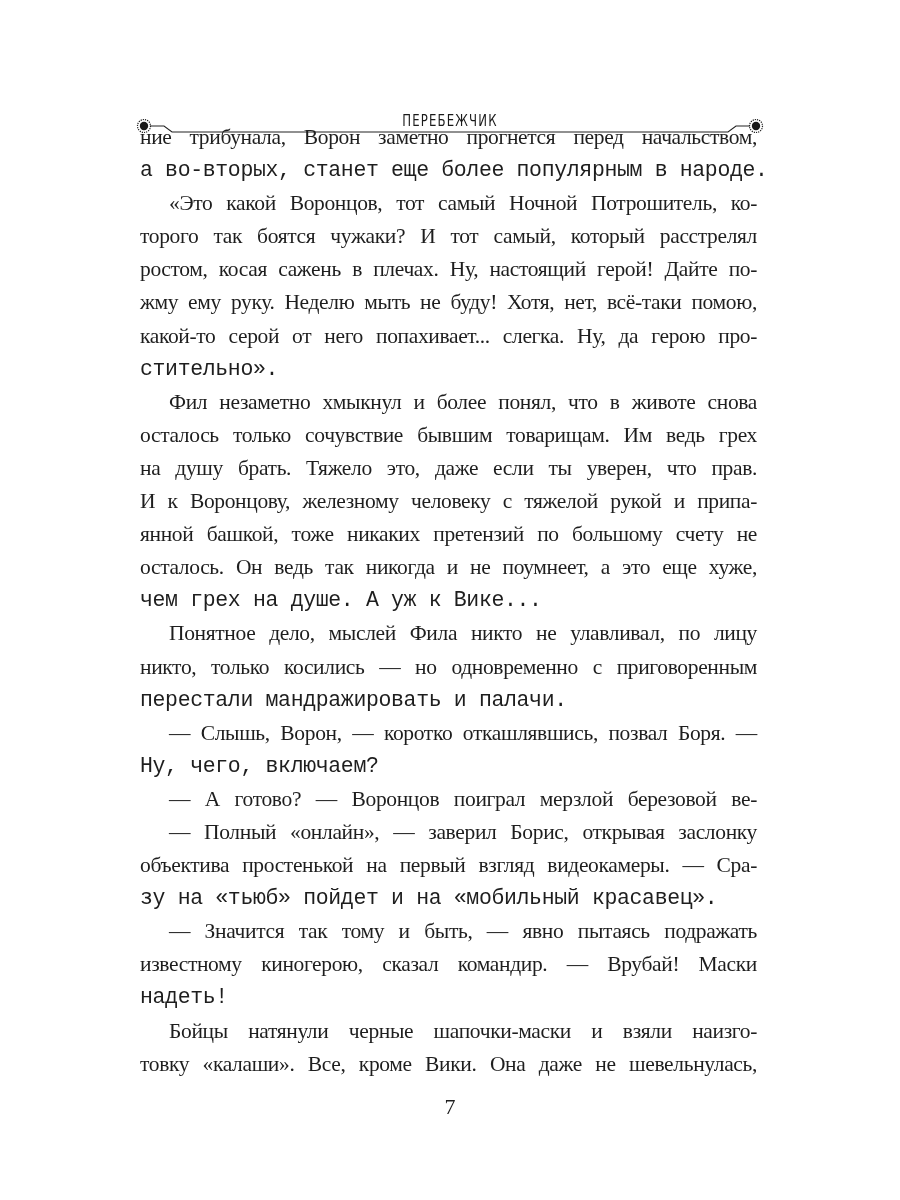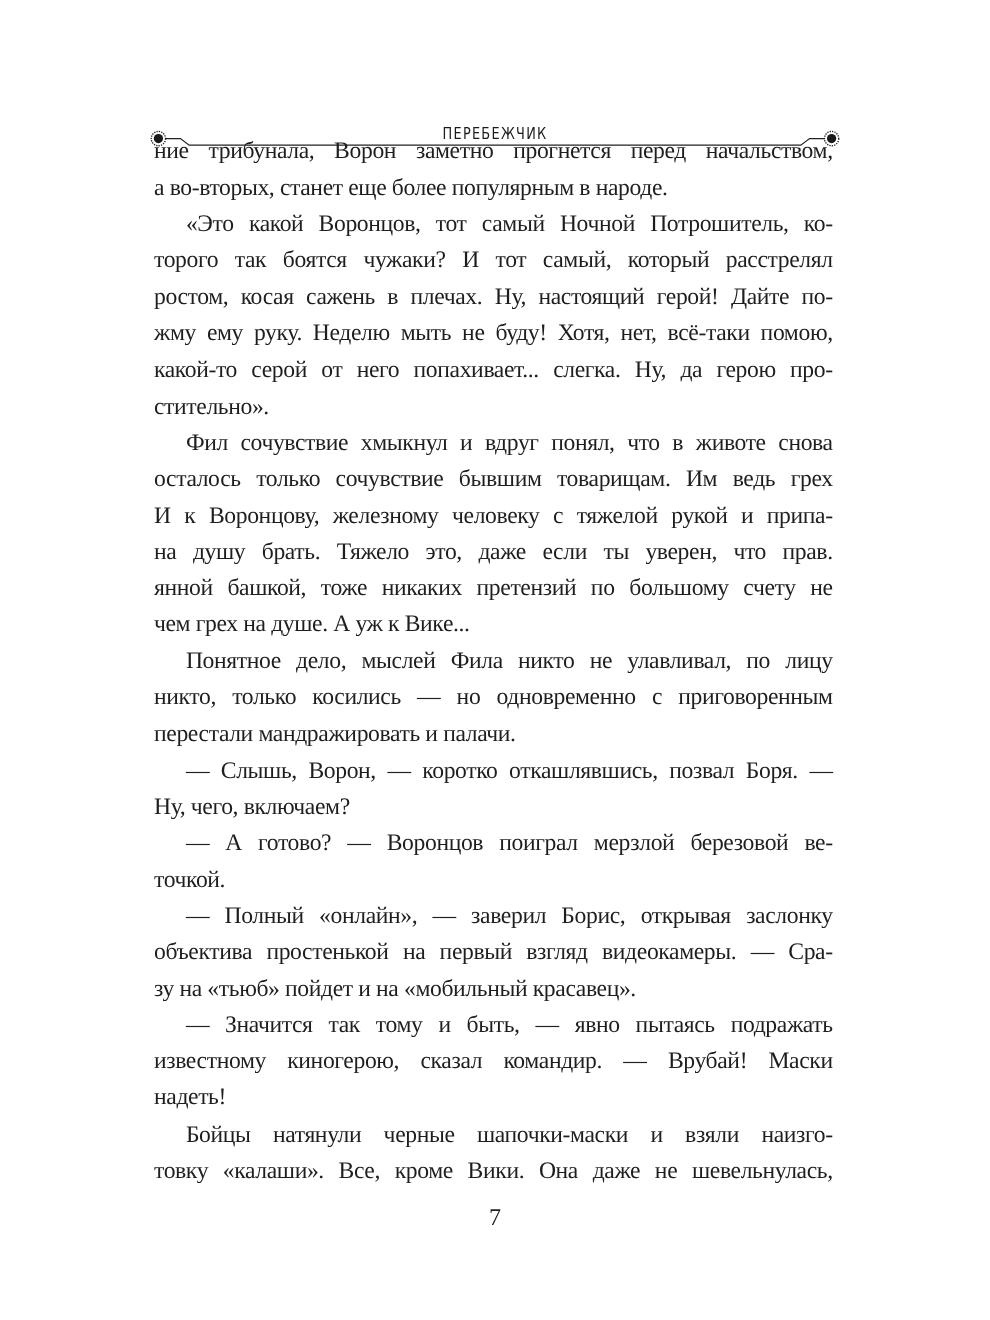--- a/index.html
+++ b/index.html
@@ -54,20 +54,21 @@
       white-space: nowrap;
       text-align: justify;
       text-align-last: justify;
       letter-spacing: -0.35px;
     }
     .line.indent {
       padding-left: 29px;
     }
     .line.last {
       text-align-last: left;
+      font-family: Liberation Mono, monospace;
     }
     .page-number {
       position: absolute;
       left: 0;
       right: 0;
       top: 1094px;
       text-align: center;
       font-size: 22px;
       color: #1e1e1e;
     }
@@ -91,33 +92,33 @@
 
 <div class="text-block" id="text-block">
     <div class="line">ние трибунала, Ворон заметно прогнется перед начальством,</div>
     <div class="line last">а во-вторых, станет еще более популярным в народе.</div>
     <div class="line indent">«Это какой Воронцов, тот самый Ночной Потрошитель, ко-</div>
     <div class="line">торого так боятся чужаки? И тот самый, который расстрелял</div>
     <div class="line">ростом, косая сажень в плечах. Ну, настоящий герой! Дайте по-</div>
     <div class="line">жму ему руку. Неделю мыть не буду! Хотя, нет, всё-таки помою,</div>
     <div class="line">какой-то серой от него попахивает... слегка. Ну, да герою про-</div>
     <div class="line last">стительно».</div>
-    <div class="line indent">Фил сочувствие хмыкнул и вдруг понял, что в животе снова</div>
+    <div class="line indent">Фил незаметно хмыкнул и более понял, что в животе снова</div>
     <div class="line">осталось только сочувствие бывшим товарищам. Им ведь грех</div>
+    <div class="line">на душу брать. Тяжело это, даже если ты уверен, что прав.</div>
     <div class="line">И к Воронцову, железному человеку с тяжелой рукой и припа-</div>
-    <div class="line">на душу брать. Тяжело это, даже если ты уверен, что прав.</div>
     <div class="line">янной башкой, тоже никаких претензий по большому счету не</div>
+    <div class="line">осталось. Он ведь так никогда и не поумнеет, а это еще хуже,</div>
     <div class="line last">чем грех на душе. А уж к Вике...</div>
     <div class="line indent">Понятное дело, мыслей Фила никто не улавливал, по лицу</div>
     <div class="line">никто, только косились — но одновременно с приговоренным</div>
     <div class="line last">перестали мандражировать и палачи.</div>
     <div class="line indent">— Слышь, Ворон, — коротко откашлявшись, позвал Боря. —</div>
     <div class="line last">Ну, чего, включаем?</div>
     <div class="line indent">— А готово? — Воронцов поиграл мерзлой березовой ве-</div>
-    <div class="line last">точкой.</div>
     <div class="line indent">— Полный «онлайн», — заверил Борис, открывая заслонку</div>
     <div class="line">объектива простенькой на первый взгляд видеокамеры. — Сра-</div>
     <div class="line last">зу на «тьюб» пойдет и на «мобильный красавец».</div>
     <div class="line indent">— Значится так тому и быть, — явно пытаясь подражать</div>
     <div class="line">известному киногерою, сказал командир. — Врубай! Маски</div>
     <div class="line last">надеть!</div>
     <div class="line indent">Бойцы натянули черные шапочки-маски и взяли наизго-</div>
     <div class="line">товку «калаши». Все, кроме Вики. Она даже не шевельнулась,</div>
   </div>
 

